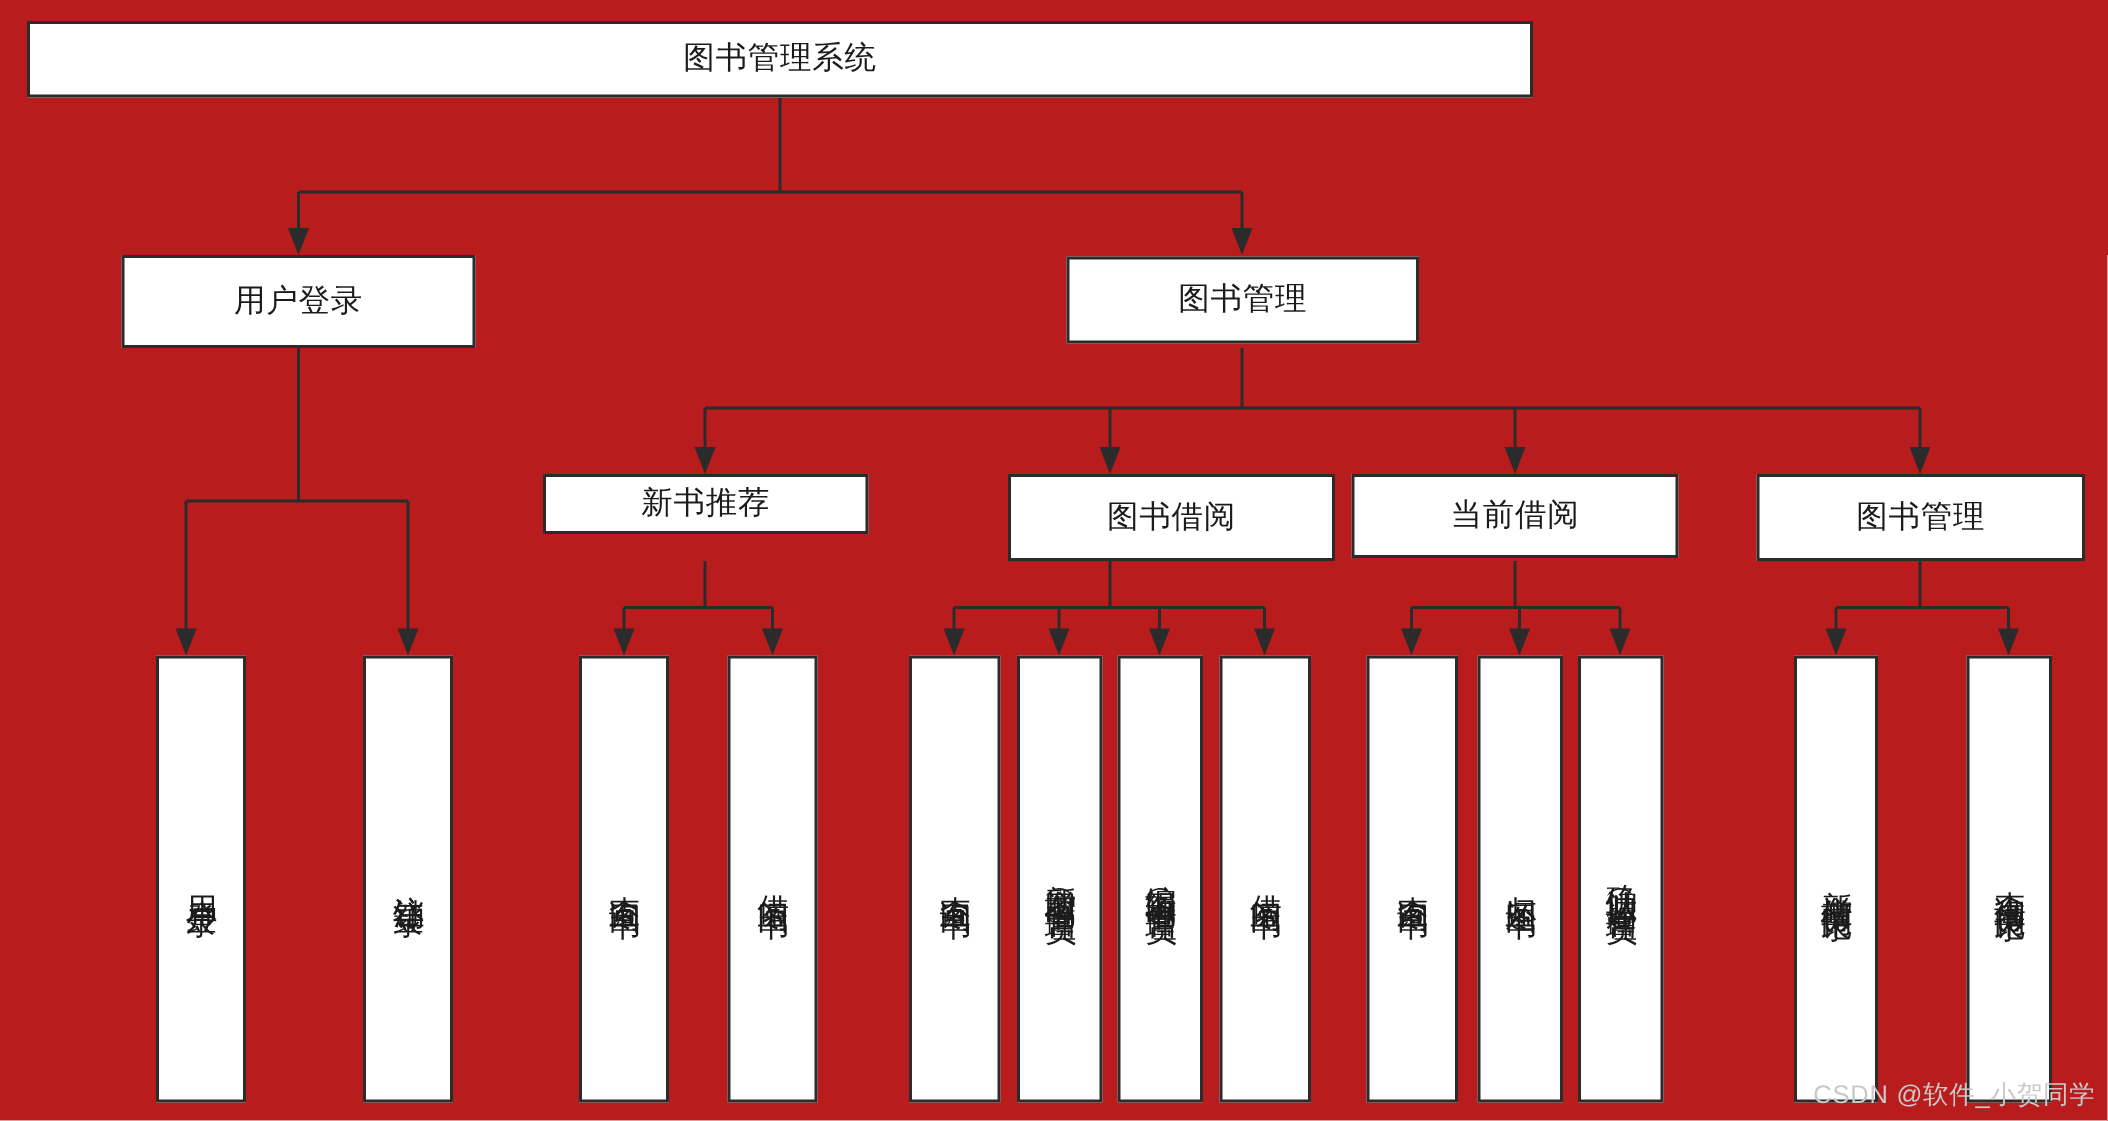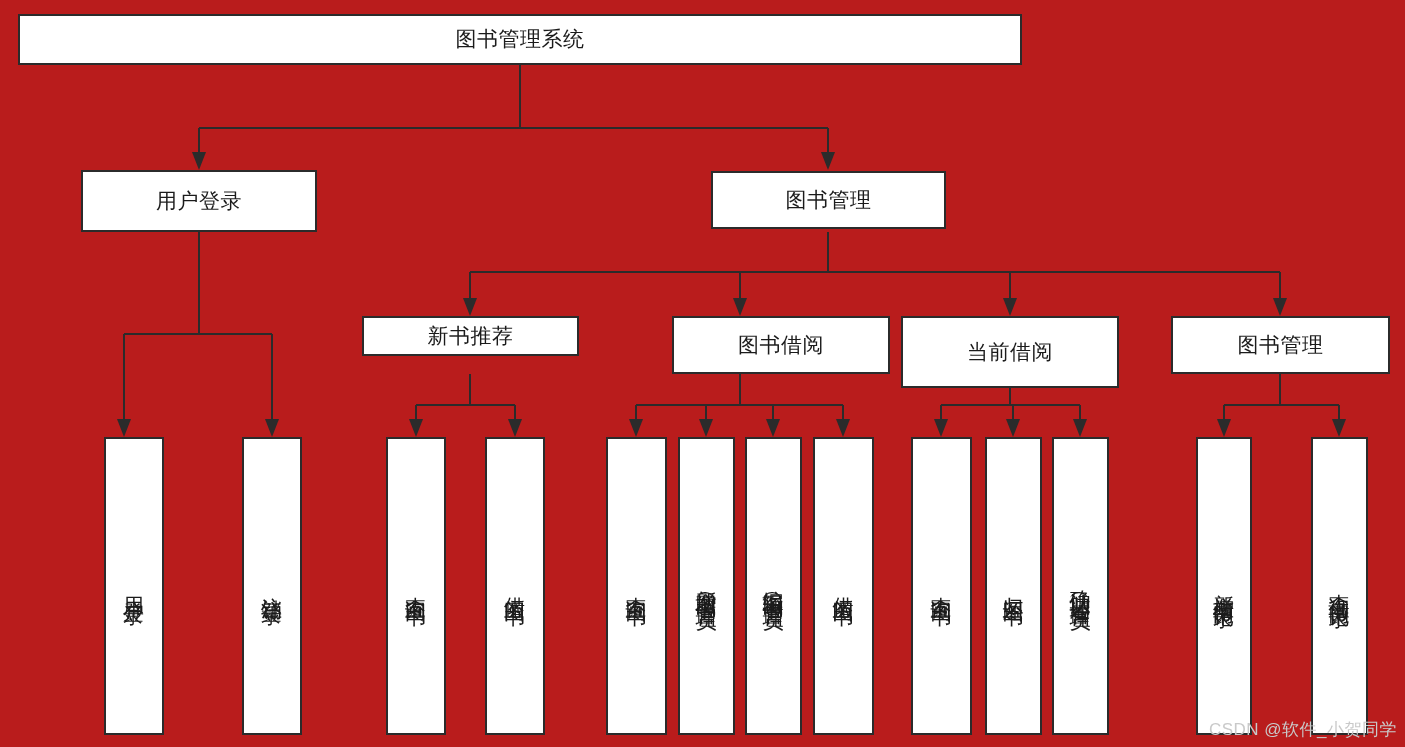--- a/index.html
+++ b/index.html
@@ -131,21 +131,21 @@
       </div>
       <div class="node h" style="left: 711px; top: 171px; width: 235px; height: 58px;">
         <span>图书管理</span>
       </div>
       <div class="node h" style="left: 362px; top: 316px; width: 217px; height: 40px;">
         <span>新书推荐</span>
       </div>
       <div class="node h" style="left: 631px; top: 316px; width: 218px; height: 58px; margin-left: 41px;">
         <span>图书借阅</span>
       </div>
-      <div class="node h" style="left: 901px; top: 316px; width: 218px; height: 72px;">
+      <div class="node h" style="left: 901px; top: 316px; width: 218px; height: 56px;">
         <span>当前借阅</span>
       </div>
       <div class="node h" style="left: 1171px; top: 316px; width: 219px; height: 58px;">
         <span>图书管理</span>
       </div>
       <div class="node v" style="left: 104px; top: 437px; width: 60px; height: 298px;">
         <span class="vtext">用户登录</span>
       </div>
       <div class="node v" style="left: 242px; top: 437px; width: 60px; height: 298px;">
         <span class="vtext">注销登录</span>

